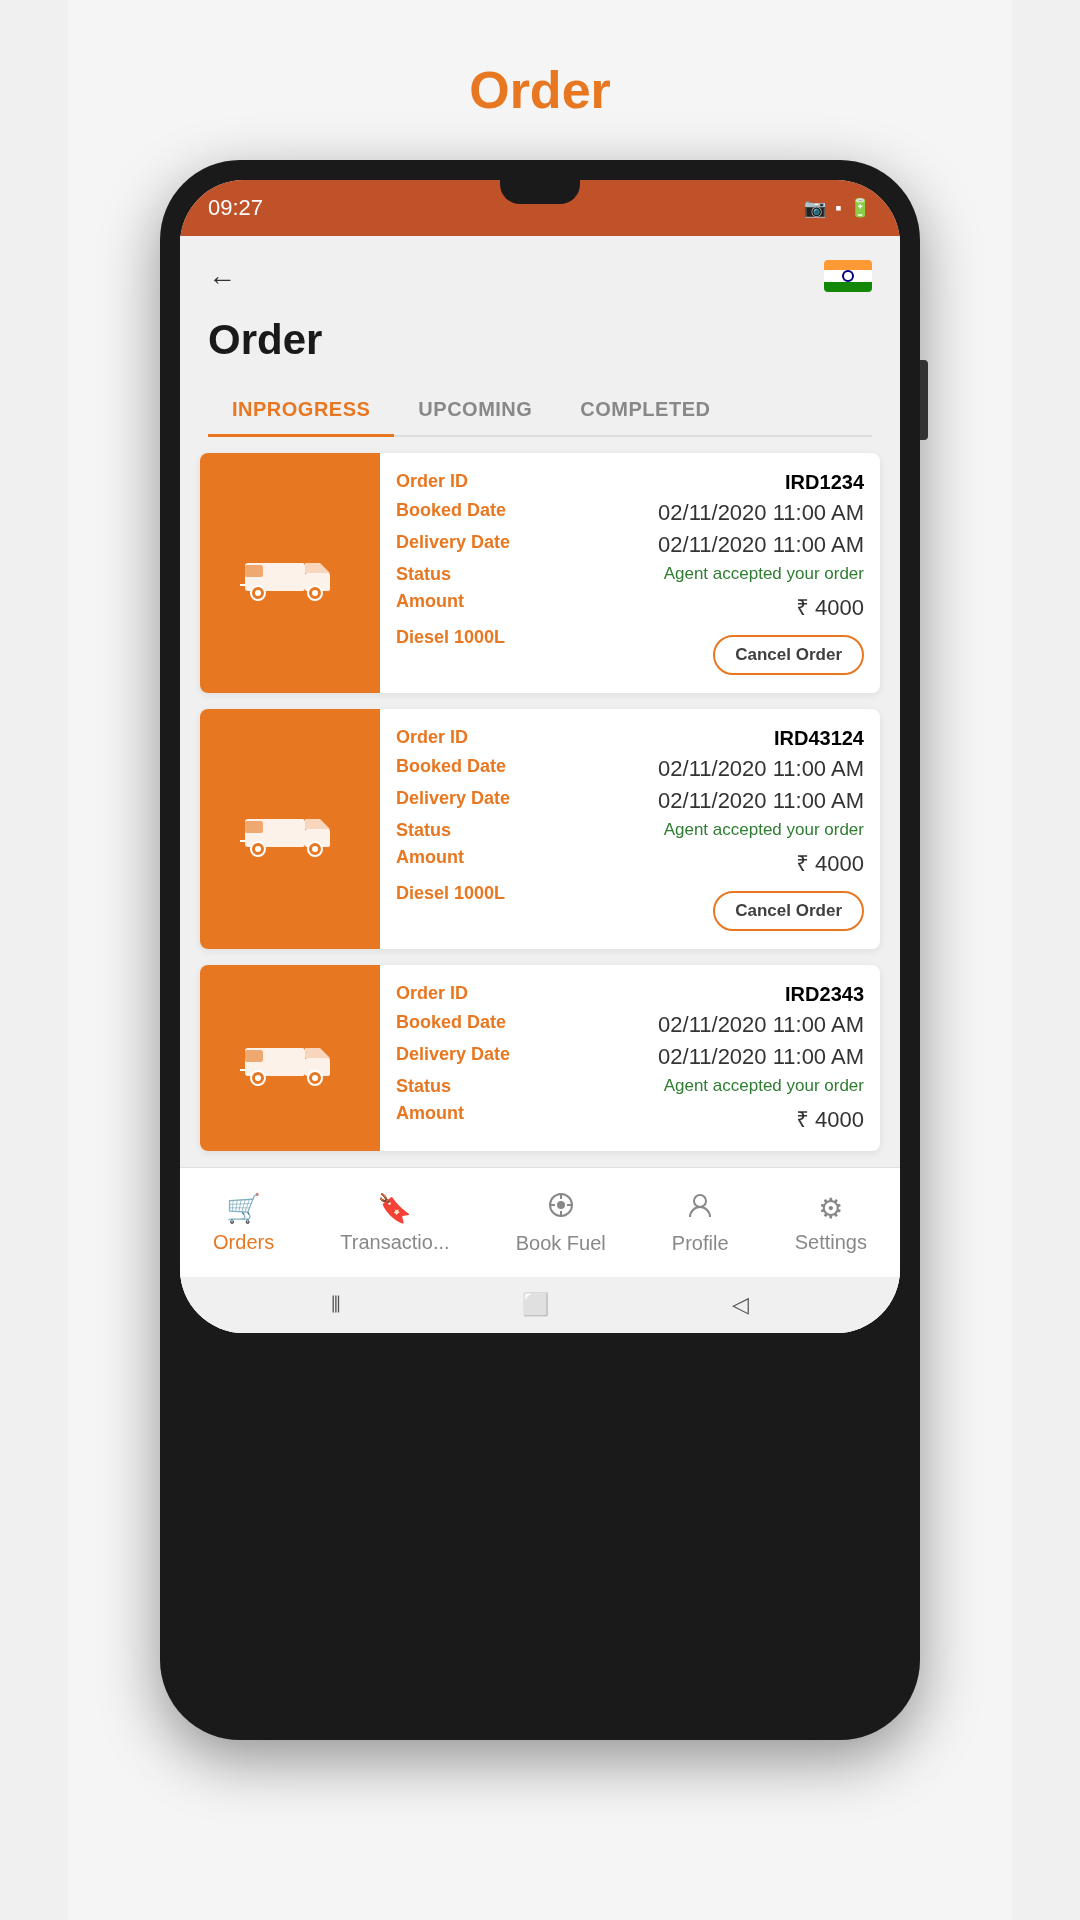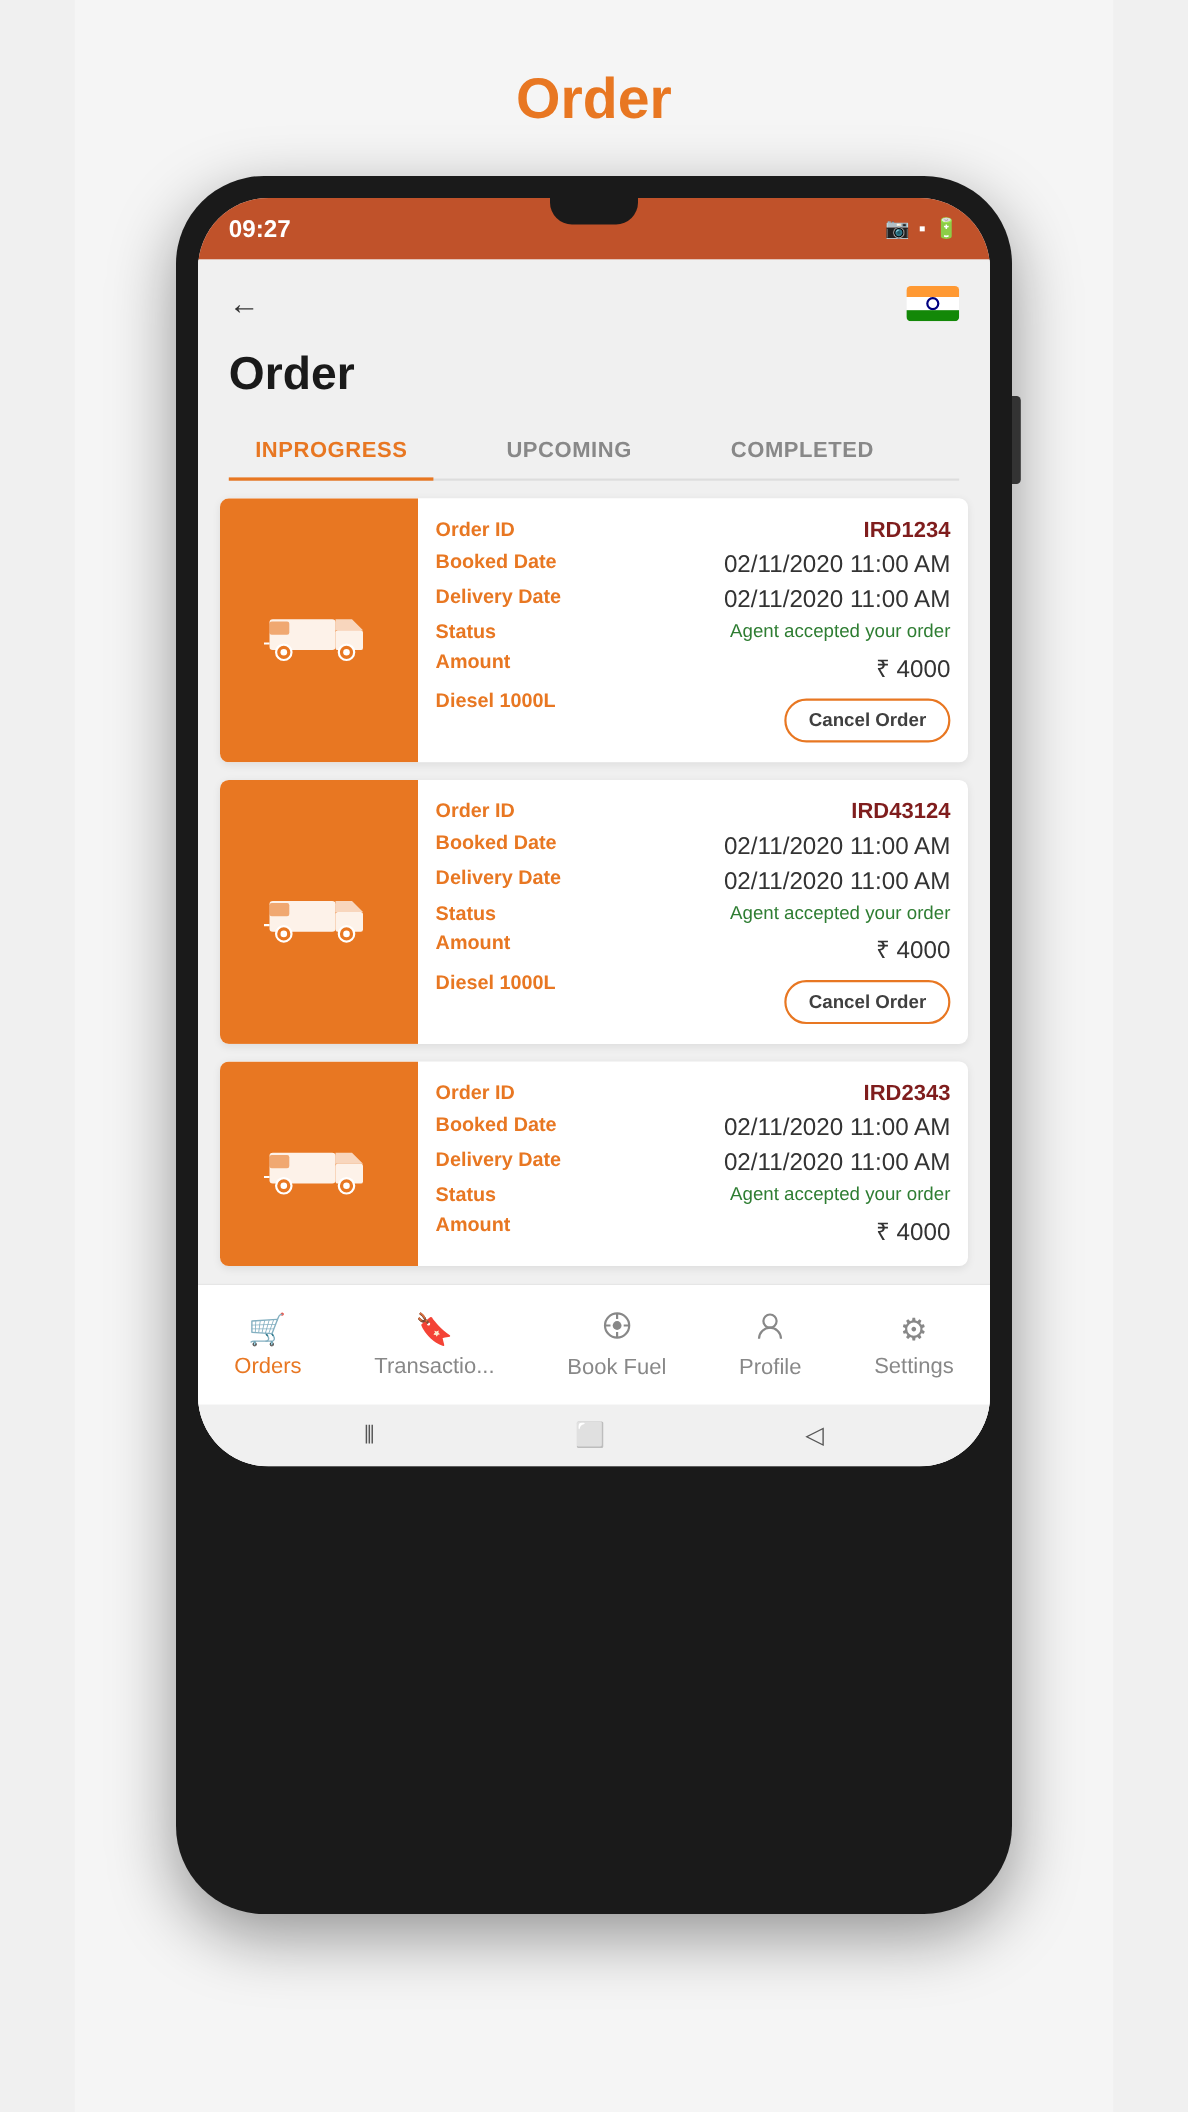--- a/index.html
+++ b/index.html
@@ -51,21 +51,21 @@
       height: 56px;
       display: flex;
       align-items: center;
       justify-content: space-between;
       padding: 0 28px;
       flex-shrink: 0;
     }
     .status-time {
       color: white;
       font-size: 22px;
-      font-weight: 700;
+      font-weight: 400;
     }
     .status-icons {
       display: flex;
       align-items: center;
       gap: 8px;
       color: white;
       font-size: 18px;
     }
     
     .notch {
@@ -121,21 +121,20 @@
       padding: 8px 28px 0;
       font-size: 42px;
       font-weight: 700;
       color: #1a1a1a;
     }
     
     .tabs {
       display: flex;
       margin: 20px 28px 0;
       border-bottom: 2px solid #ddd;
-      gap: 42px;
     }
     .tab {
       padding: 14px 24px;
       font-size: 20px;
       font-weight: 600;
       color: #888;
       cursor: pointer;
       position: relative;
       text-transform: uppercase;
       letter-spacing: 0.5px;
@@ -200,21 +199,21 @@
       color: #E87722;
     }
     .order-value {
       font-size: 22px;
       color: #333;
       text-align: right;
       max-width: 55%;
     }
     .order-value.bold {
       font-weight: 700;
-      color: #7f1d1d;
+      color: #000000;
       font-size: 20px;
     }
     .order-value.green {
       color: #2e7d32;
       font-size: 17px;
     }
     .cancel-btn {
       align-self: flex-end;
       margin-top: 8px;
       border: 2px solid #E87722;

